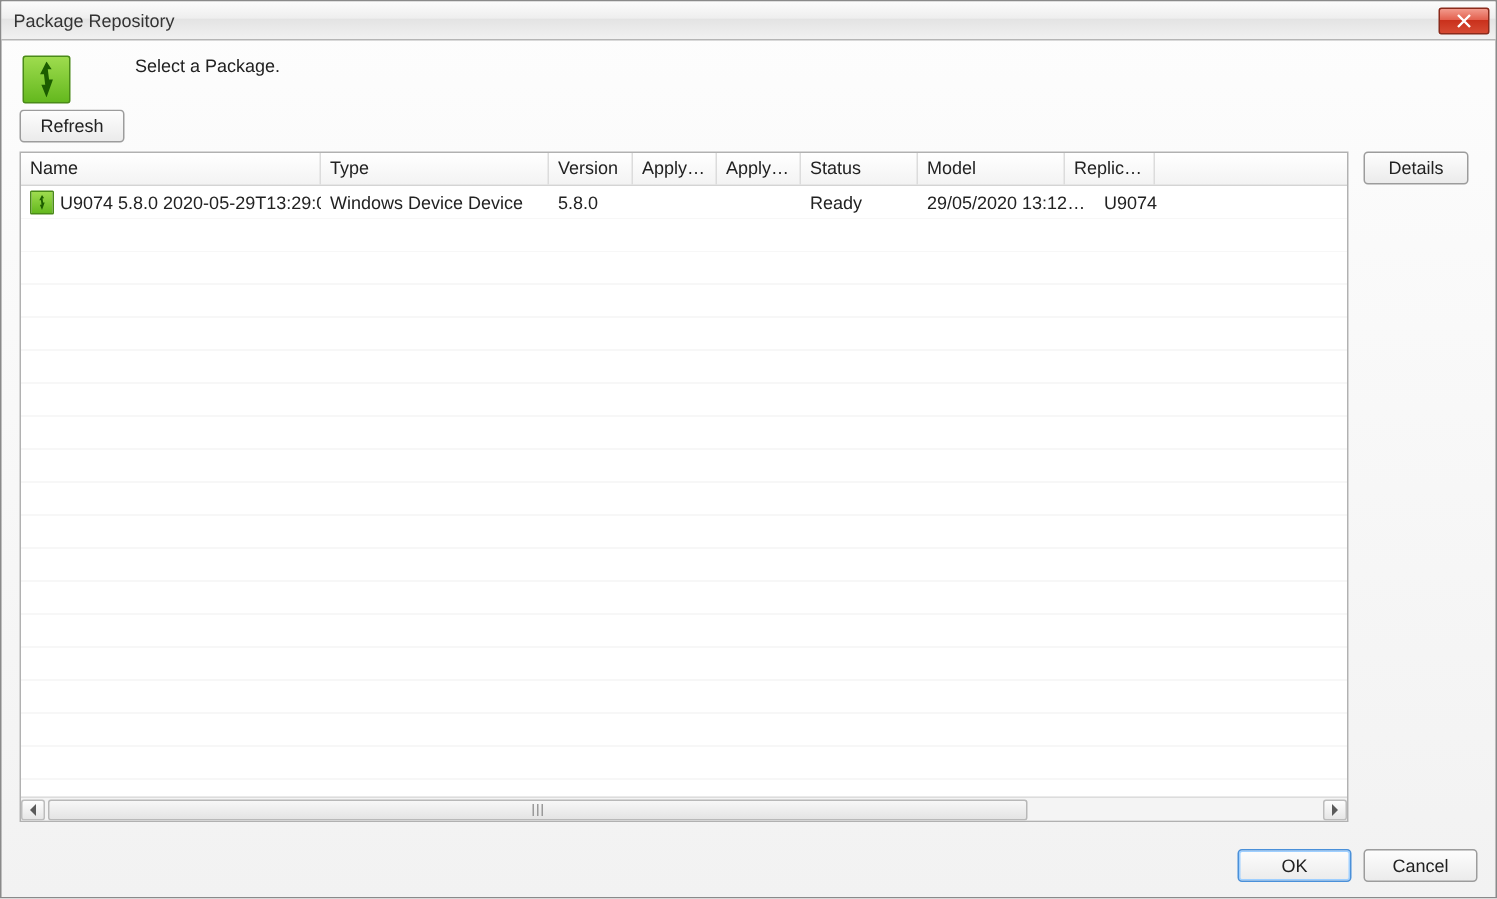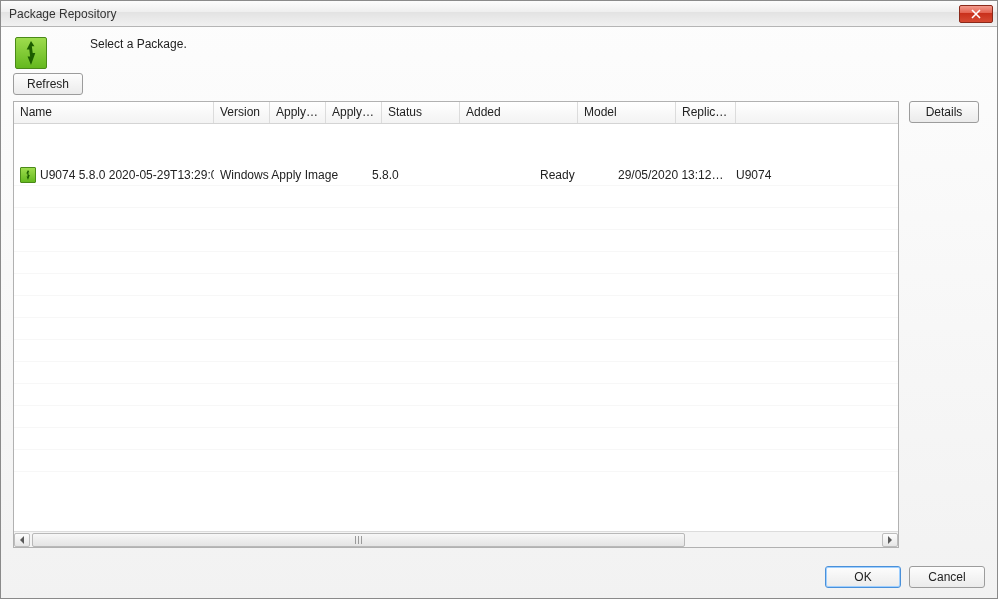--- a/index.html
+++ b/index.html
@@ -67,21 +67,20 @@
     display: flex; flex-direction: column;
     min-width: 0;
   }
   .refresh-row { display:flex; justify-content:flex-start; padding: 0 0 6px 0;}
   .table-wrap {
     flex:1;
     border: 1px solid #b1b1b1;
     background: #fff;
     display: flex; flex-direction: column;
     overflow: hidden;
-    gap: 40px;
   }
   .thead {
     display: flex;
     background: linear-gradient(to bottom, #ffffff, #f3f3f3);
     border-bottom: 1px solid #d4d4d4;
     flex-shrink: 0;
     height: 22px;
   }
   .th {
     border-right: 1px solid #dcdcdc;
@@ -209,39 +208,39 @@
 
   <div class="content">
 
     <div class="table-outer">
       <div class="refresh-row">
         <button class="btn">Refresh</button>
       </div>
       <div class="table-wrap">
         <div class="thead">
           <div class="th c-name">Name</div>
+          <div class="th c-type">Type</div>
           <div class="th c-ver">Version</div>
           <div class="th c-app1">Apply t...</div>
           <div class="th c-app2">Apply t...</div>
           <div class="th c-status">Status</div>
-          <div class="th c-added">Added</div>
           <div class="th c-model">Model</div>
           <div class="th c-rep">Replica St</div>
         </div>
         <div class="tbody">
           <div class="row">
             <div class="td c-name name-cell">
               <span class="row-icon">
                 <svg viewBox="0 0 20 28">
                     <path d="M10 0 L14 6 L11 6 L12 14 L15 14 L10 28 L6 18 L9 18 L8 10 L5 10 Z" fill="#1c5d00"></path>
                   </svg>
               </span>
               <span>U9074 5.8.0 2020-05-29T13:29:00</span>
             </div>
-            <div class="td c-type">Windows Apply Image</div>
+            <div class="td c-type">Windows Device Device</div>
             <div class="td c-ver">5.8.0</div>
             <div class="td c-app1"></div>
             <div class="td c-app2"></div>
             <div class="td c-status">Ready</div>
             <div class="td c-added">29/05/2020 13:12:02</div>
             <div class="td c-model">U9074</div>
             <div class="td c-rep"></div>
           </div>
         </div>
         <div class="hscroll">

